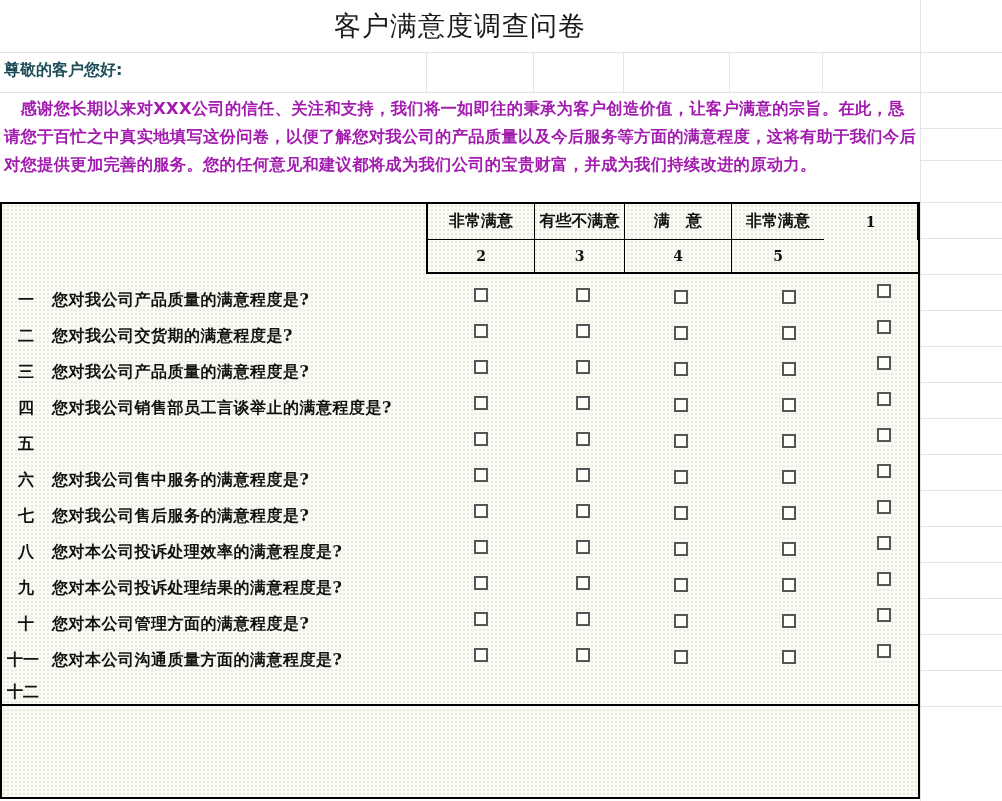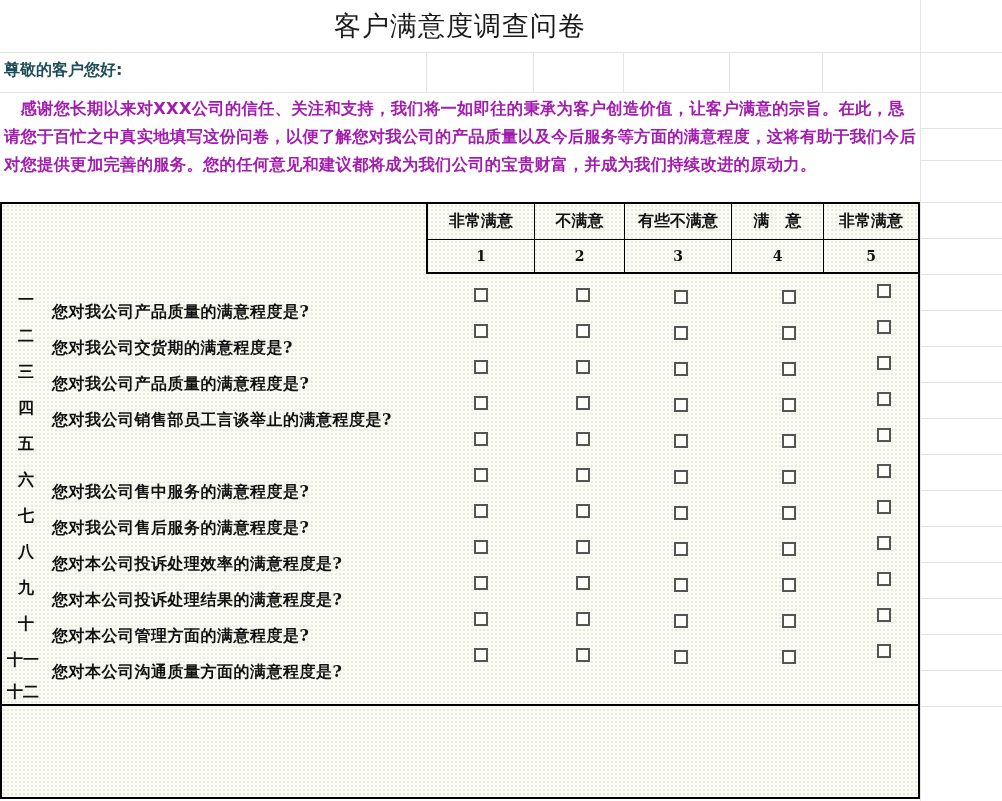--- a/index.html
+++ b/index.html
@@ -55,21 +55,20 @@
   .q-row {
     position: absolute; left: 0; width: 920px; height: 36px;
   }
   .q-num {
     position: absolute; left: 6px; top: 10px; width: 40px; text-align: center;
     font-size: 16px; color: #111; font-weight: bold;
   }
   .q-text {
     position: absolute; left: 52px; top: 10px; font-size: 16px; color: #111; font-weight: bold;
     letter-spacing: 0.5px;
-    margin-top: 12px;
   }
   .cb {
     position: absolute; width: 14px; height: 14px;
     border: 2px solid #555; background: #fdfdfa; cursor: pointer;
   }
 
   .q12 {
     position: absolute; left: 0; top: 672px; width: 920px; height: 34px;
     border-bottom: 2px solid #000;
   }
@@ -107,21 +106,20 @@
 <div class="gridline-v" style="left:822px;top:52px;height:40px"></div>
 
 <div class="title">客户满意度调查问卷</div>
 <div class="greeting">尊敬的客户您好:</div>
 <div class="intro">　感谢您长期以来对XXX公司的信任、关注和支持，我们将一如即往的秉承为客户创造价值，让客户满意的宗旨。在此，恳请您于百忙之中真实地填写这份问卷，以便了解您对我公司的产品质量以及今后服务等方面的满意程度，这将有助于我们今后对您提供更加完善的服务。您的任何意见和建议都将成为我们公司的宝贵财富，并成为我们持续改进的原动力。</div>
 
 <div class="table-area"></div>
 
 <div class="header-block">
   <div class="hcell row1">非常满意</div>
-  <div class="hcell row1">不满意</div>
   <div class="hcell row1">有些不满意</div>
   <div class="hcell row1">满　意</div>
   <div class="hcell row1 last">非常满意</div>
   <div class="hcell num">1</div>
   <div class="hcell num">2</div>
   <div class="hcell num">3</div>
   <div class="hcell num">4</div>
   <div class="hcell num last">5</div>
 </div>
 

